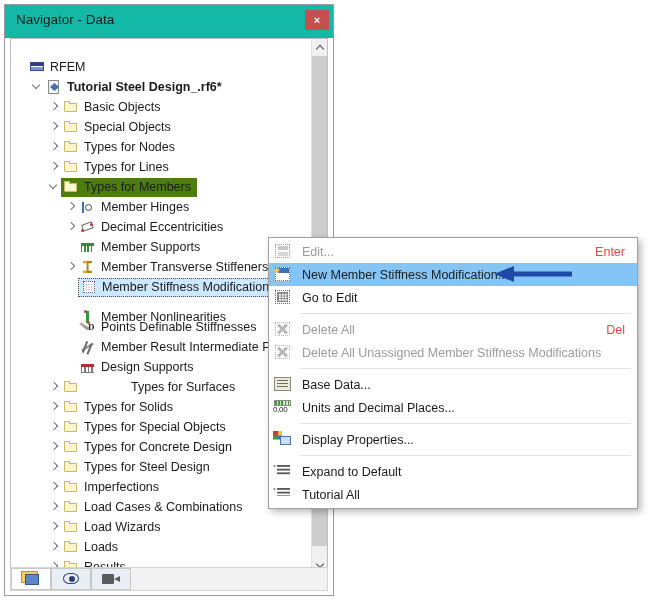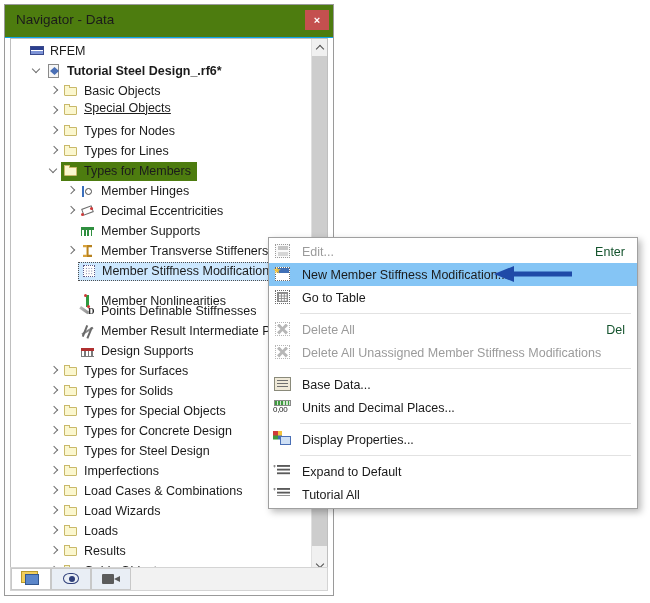--- a/index.html
+++ b/index.html
@@ -13,40 +13,40 @@
     position:relative;
   }
   
   #window{
     position:absolute;left:4px;top:4px;width:330px;height:592px;
     background:#ffffff;
     border:1px solid #9a9a9a;
     box-sizing:border-box;
   }
   #titlebar{
-    height:32px;position:relative;background:#4d7c0f;
+    height:32px;position:relative;background:#14b8a6;
     border-bottom:1px solid #0ea5e9;
   }
   #title-text{
     position:absolute;left:11px;top:7px;font-size:13.5px;color:#1b1b1b;
   }
   #close-btn{
     position:absolute;right:4px;top:5px;width:24px;height:20px;
     background:#c4504f;color:#ffffff;font-size:11px;font-weight:bold;
     display:flex;align-items:center;justify-content:center;cursor:default;
     line-height:1;
   }
   
   #tree-panel{
     position:absolute;left:5px;top:33px;width:318px;height:536px;
     border:1px solid #bfbfbf;background:#ffffff;box-sizing:border-box;
     overflow:hidden;
   }
   #tree{
-    position:absolute;left:0;top:0;width:302px;height:100%;
+    position:absolute;left:0;top:16px;width:302px;height:100%;
     padding-top:2px;box-sizing:border-box;
   }
   .row{
     position:relative;height:20px;display:flex;align-items:center;
     white-space:nowrap;
   }
   .row .lbl{font-size:12.5px;line-height:1;}
   .tw{
     width:14px;height:20px;display:flex;align-items:center;justify-content:center;
     flex:0 0 14px;
@@ -253,21 +253,21 @@
   }
   .mi{
     height:23px;display:flex;align-items:center;position:relative;
     padding-left:3px;box-sizing:border-box;
   }
   .mi.hl{background:#85c5f5;}
   .mi .mico{width:22px;height:18px;flex:0 0 22px;margin-right:8px;position:relative;}
   .mi .mtext{font-size:12.5px;color:#1b1b1b;}
   .mi.disabled .mtext{color:#9b9b9b;}
   .mi .shortcut{
-    position:absolute;right:12px;font-size:12.5px;color:#14532d;
+    position:absolute;right:12px;font-size:12.5px;color:#ef4444;
   }
   .msep{height:1px;background:#e2e2e2;margin:4px 6px 4px 31px;}
   
   .mico-edit::before{
     content:"";position:absolute;left:3px;top:1px;width:15px;height:14px;
     border:1px dotted #9a9a9a;box-sizing:border-box;background:#fafafa;
   }
   .mico-edit::after{
     content:"";position:absolute;left:6px;top:3px;width:10px;height:4px;
     background:#c6c6c6;box-shadow:0 6px 0 0 #d6d6d6;
@@ -401,21 +401,21 @@
           <span style="display: flex; align-items: center; height: 19px; padding: 0px 6px 0px 2px;">
             <span class="ico ico-folder"></span>
             <span class="lbl">Basic Objects</span>
           </span>
         </div>
         <div class="row">
           <span style="flex: 0 0 36px;"></span>
           <span class="tw">
             <span class="chev"></span>
           </span>
-          <span style="display: flex; align-items: flex-start; height: 19px; padding: 0px 6px 0px 2px; text-decoration: underline;">
+          <span style="display: flex; align-items: center; height: 19px; padding: 0px 6px 0px 2px;">
             <span class="ico ico-folder"></span>
             <span class="lbl">Special Objects</span>
           </span>
         </div>
         <div class="row">
           <span style="flex: 0 0 36px;"></span>
           <span class="tw">
             <span class="chev"></span>
           </span>
           <span style="display: flex; align-items: center; height: 19px; padding: 0px 6px 0px 2px;">
@@ -519,21 +519,21 @@
           <span style="display: flex; align-items: center; height: 19px; padding: 0px 6px 0px 2px;">
             <span class="ico ico-dsup"></span>
             <span class="lbl">Design Supports</span>
           </span>
         </div>
         <div class="row">
           <span style="flex: 0 0 36px;"></span>
           <span class="tw">
             <span class="chev"></span>
           </span>
-          <span style="display: flex; align-items: center; height: 19px; padding: 0px 6px 0px 2px;">
+          <span style="display: flex; align-items: center; height: 19px; padding: 0px 6px 0px 2px; gap: 47px;">
             <span class="ico ico-folder"></span>
             <span class="lbl">Types for Surfaces</span>
           </span>
         </div>
         <div class="row">
           <span style="flex: 0 0 36px;"></span>
           <span class="tw">
             <span class="chev"></span>
           </span>
           <span style="display: flex; align-items: center; height: 19px; padding: 0px 6px 0px 2px;">
@@ -664,21 +664,21 @@
       <span class="shortcut">Enter</span>
     </div>
     <div class="mi hl">
       <span class="mico mico-new">
         <span class="star"></span>
       </span>
       <span class="mtext">New Member Stiffness Modification...</span>
     </div>
     <div class="mi">
       <span class="mico mico-table"></span>
-      <span class="mtext">Go to Table</span>
+      <span class="mtext">Go to Edit</span>
     </div>
     <div class="msep"></div>
     <div class="mi disabled">
       <span class="mico mico-del"></span>
       <span class="mtext">Delete All</span>
       <span class="shortcut">Del</span>
     </div>
     <div class="mi disabled">
       <span class="mico mico-del"></span>
       <span class="mtext">Delete All Unassigned Member Stiffness Modifications</span>

